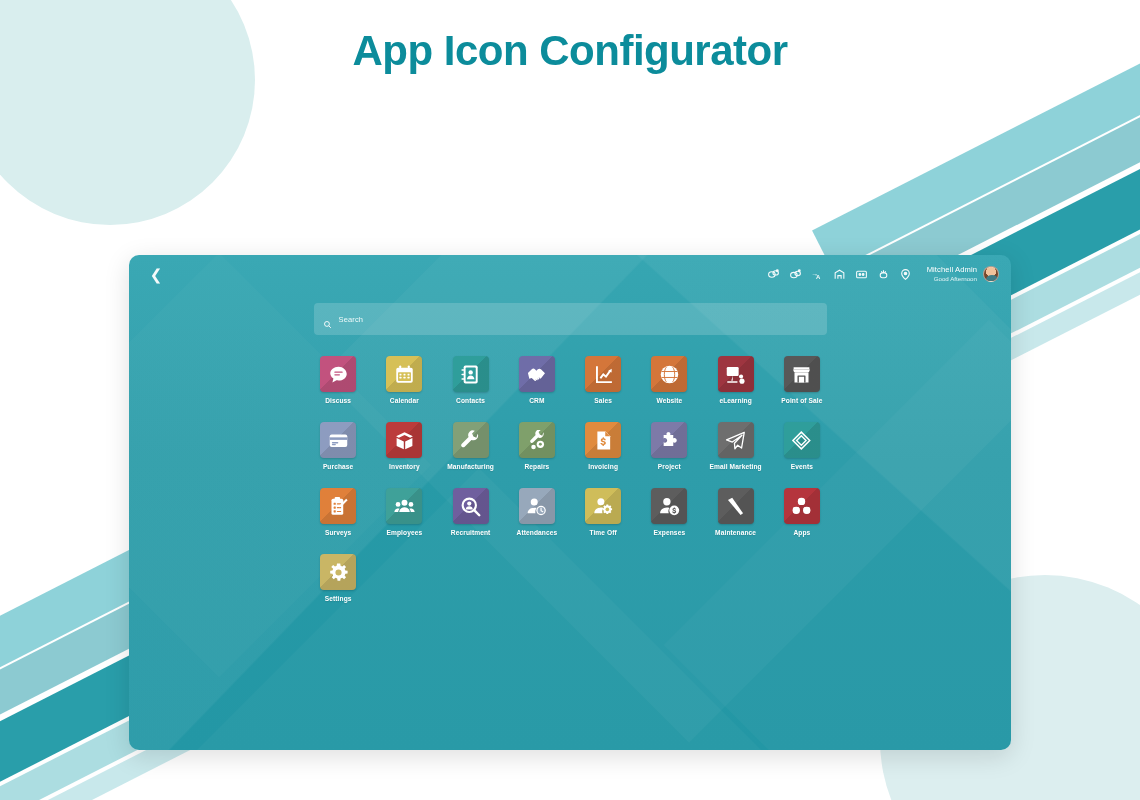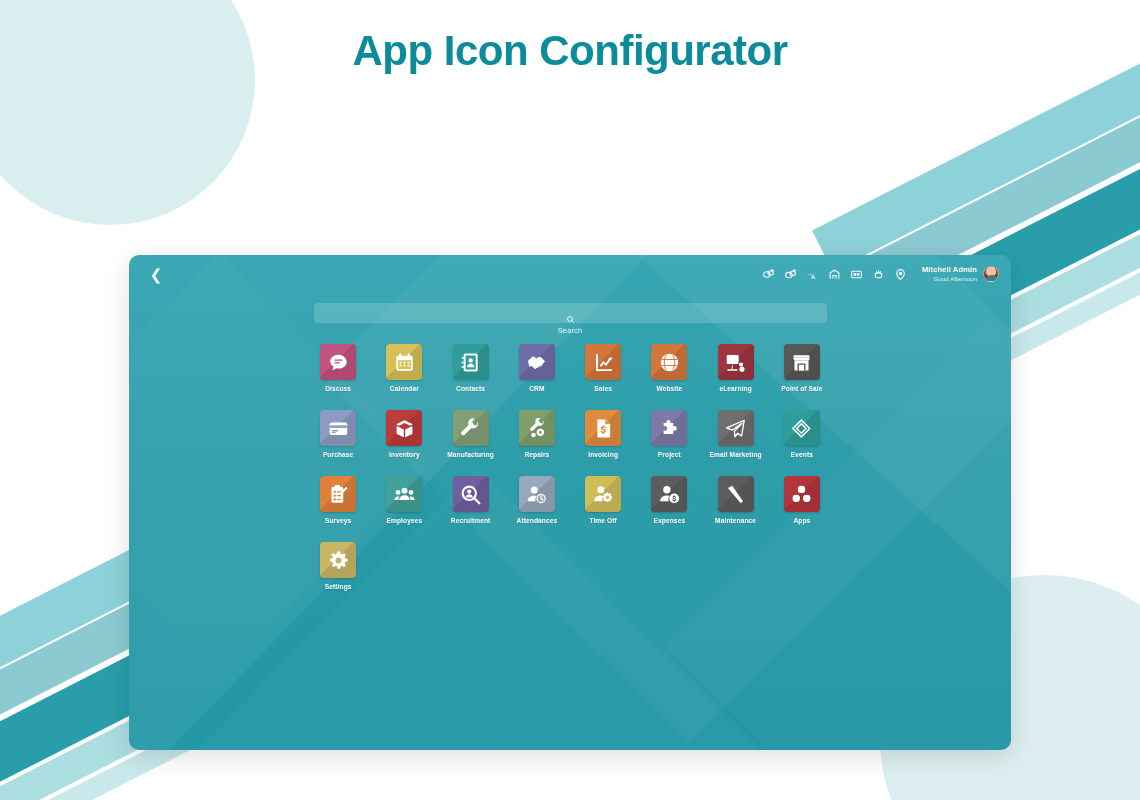--- a/index.html
+++ b/index.html
@@ -86,39 +86,39 @@
     color: #ffffff; font-size: 15px; line-height: 1; opacity: .95;
     width: 14px; display: flex; align-items: center; justify-content: center;
   }
   .topbar-right {
     margin-left: auto; display: flex; align-items: center; gap: 9px;
   }
   .sys-icon { width: 13px; height: 13px; display: block; opacity: .95; }
   .sys-icon svg { display: block; }
   .user-block { display: flex; align-items: center; gap: 6px; margin-left: 6px; }
   .user-text { text-align: right; line-height: 1.18; }
-  .user-name { color: #fff; font-size: 7.6px; font-weight: bold; letter-spacing: .1px; }
+  .user-name { color: #fff; font-size: 7.6px; font-weight: normal; letter-spacing: .1px; }
   .user-greet { color: #e2f3f4; font-size: 6.2px; }
   .avatar {
     width: 16px; height: 16px; border-radius: 50%;
     background: radial-gradient(circle at 50% 34%, #f1c29b 0 42%, #7d4a2c 44%, #5d3520 100%);
     border: 1px solid rgba(255,255,255,0.5);
     overflow: hidden; position: relative;
   }
   .avatar::after {
     content: ""; position: absolute; left: 2px; bottom: -3px;
     width: 12px; height: 9px; border-radius: 50% 50% 0 0; background: #3f7c86;
   }
 
   
   .search-row { position: relative; z-index: 4; padding: 9px 0 0 0; }
   .search-bar {
     margin: 0 auto; width: 513px; height: 20px;
     border-radius: 4px; background: rgba(255,255,255,0.17);
-    display: flex; align-items: center; gap: 7px; padding: 7px 9px; flex-direction: column;
+    display: flex; align-items: center; gap: 7px; padding: 16px 9px;
   }
   .search-icon { width: 9px; height: 9px; flex: 0 0 auto; }
   .search-ph { color: #eefafa; font-size: 7.5px; letter-spacing: .15px; }
 
   
   .grid {
     position: relative; z-index: 4;
     margin: 21px auto 0; width: 530px;
     display: grid; grid-template-columns: repeat(8, 1fr);
     row-gap: 18px;

